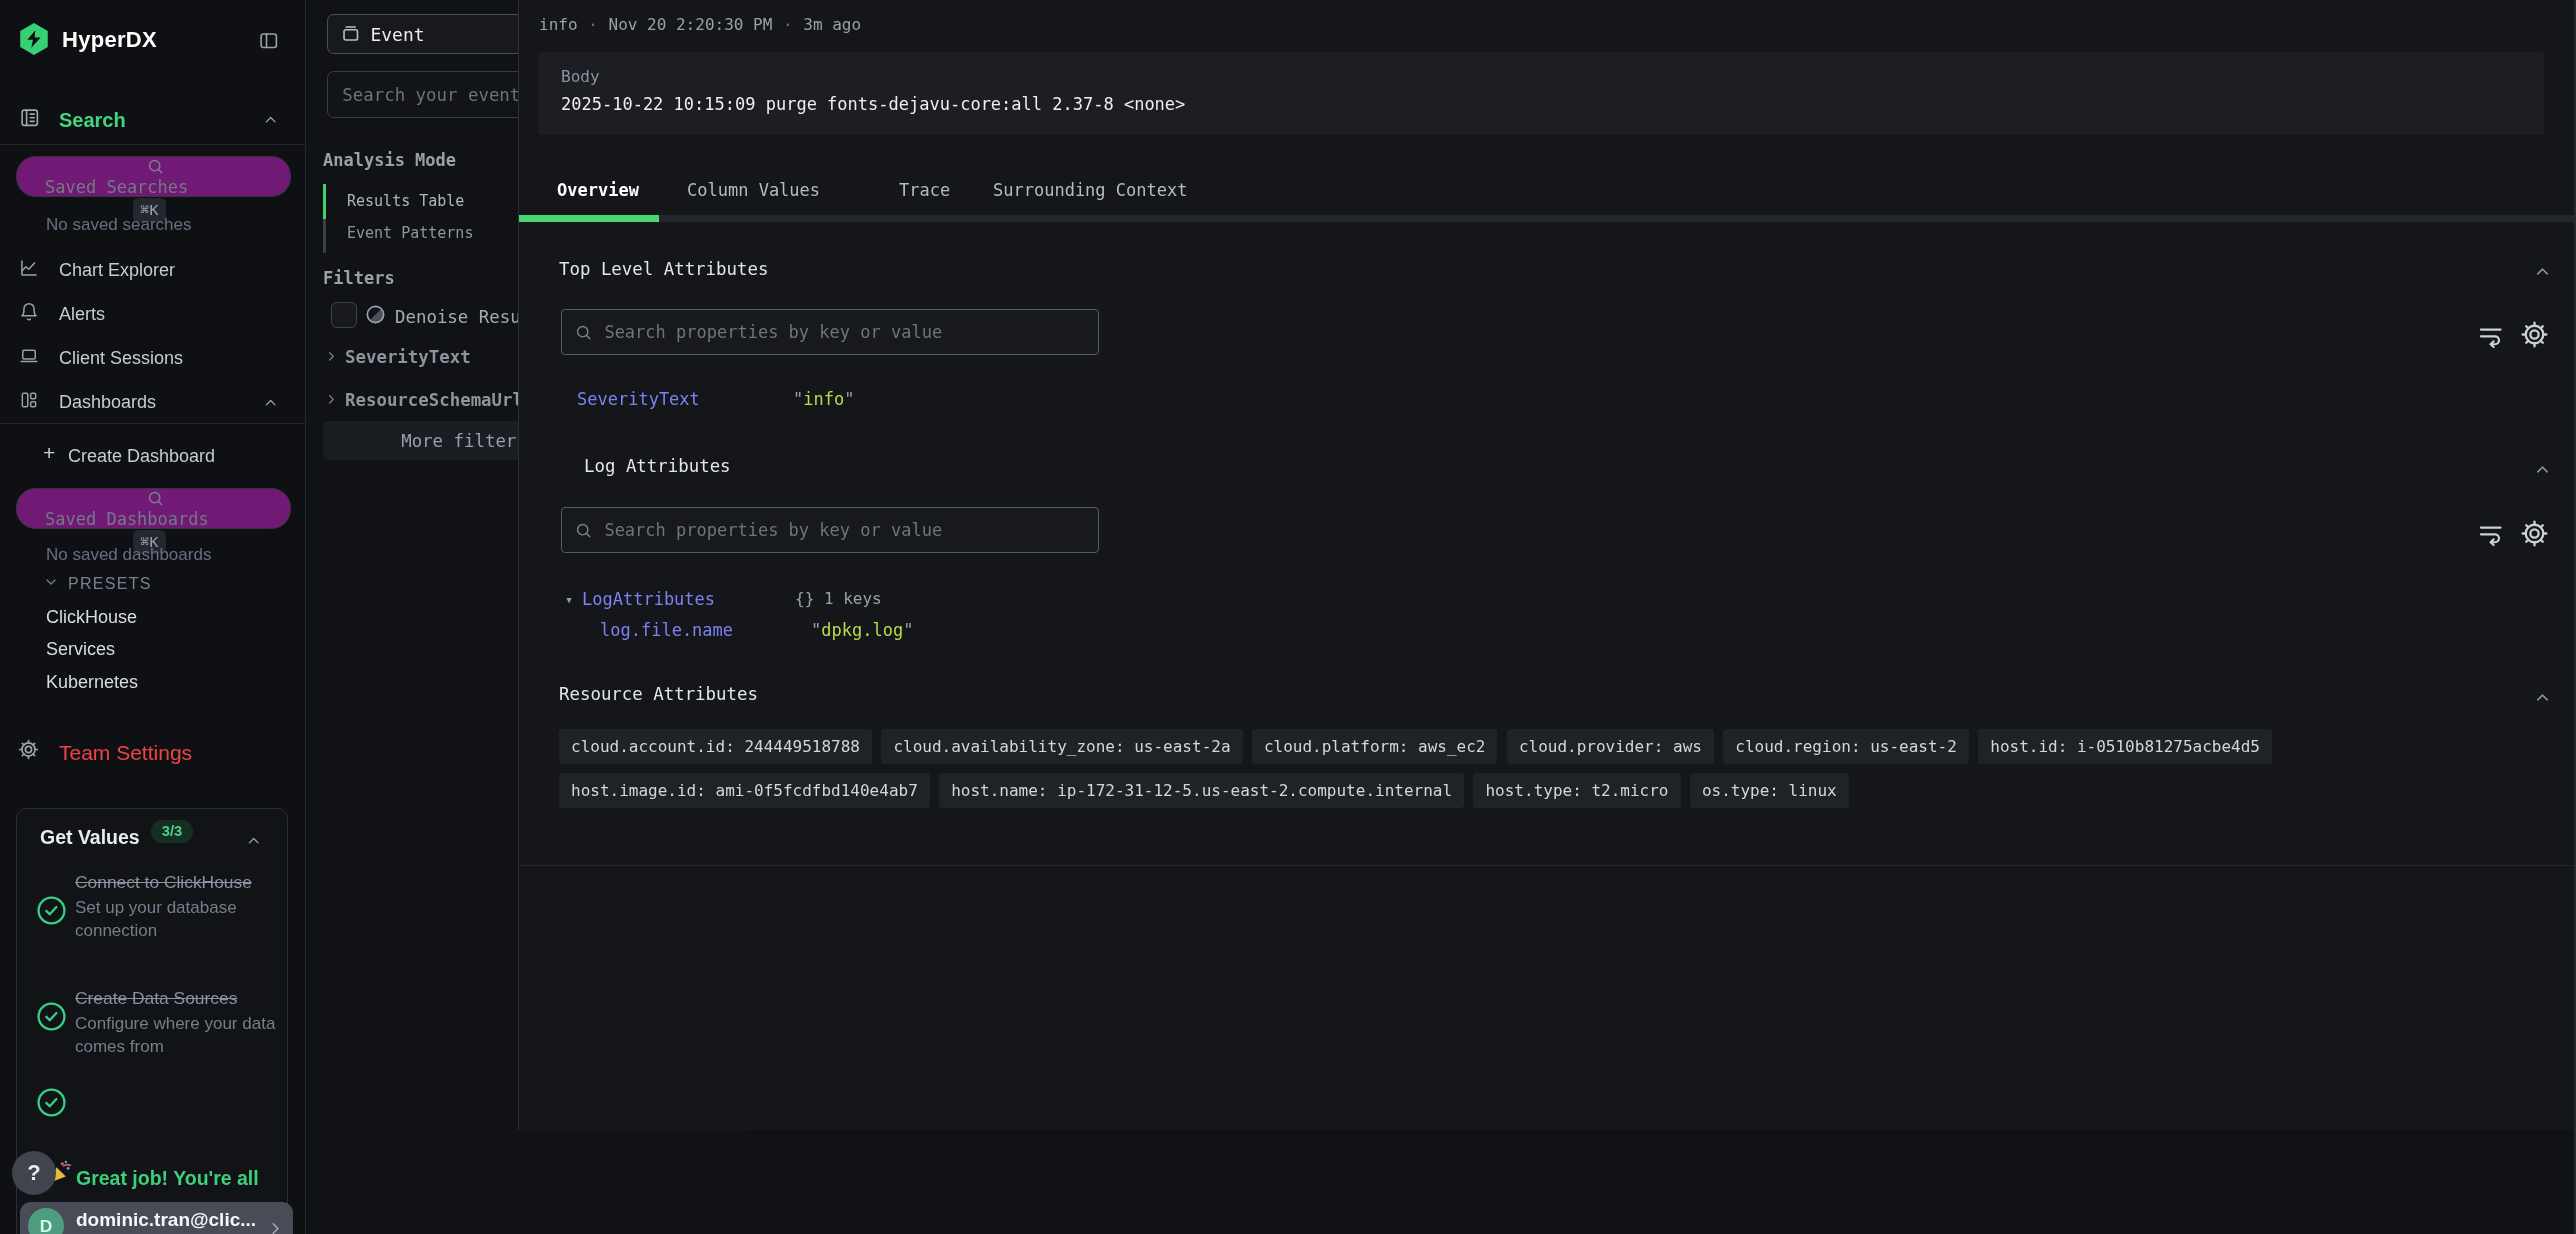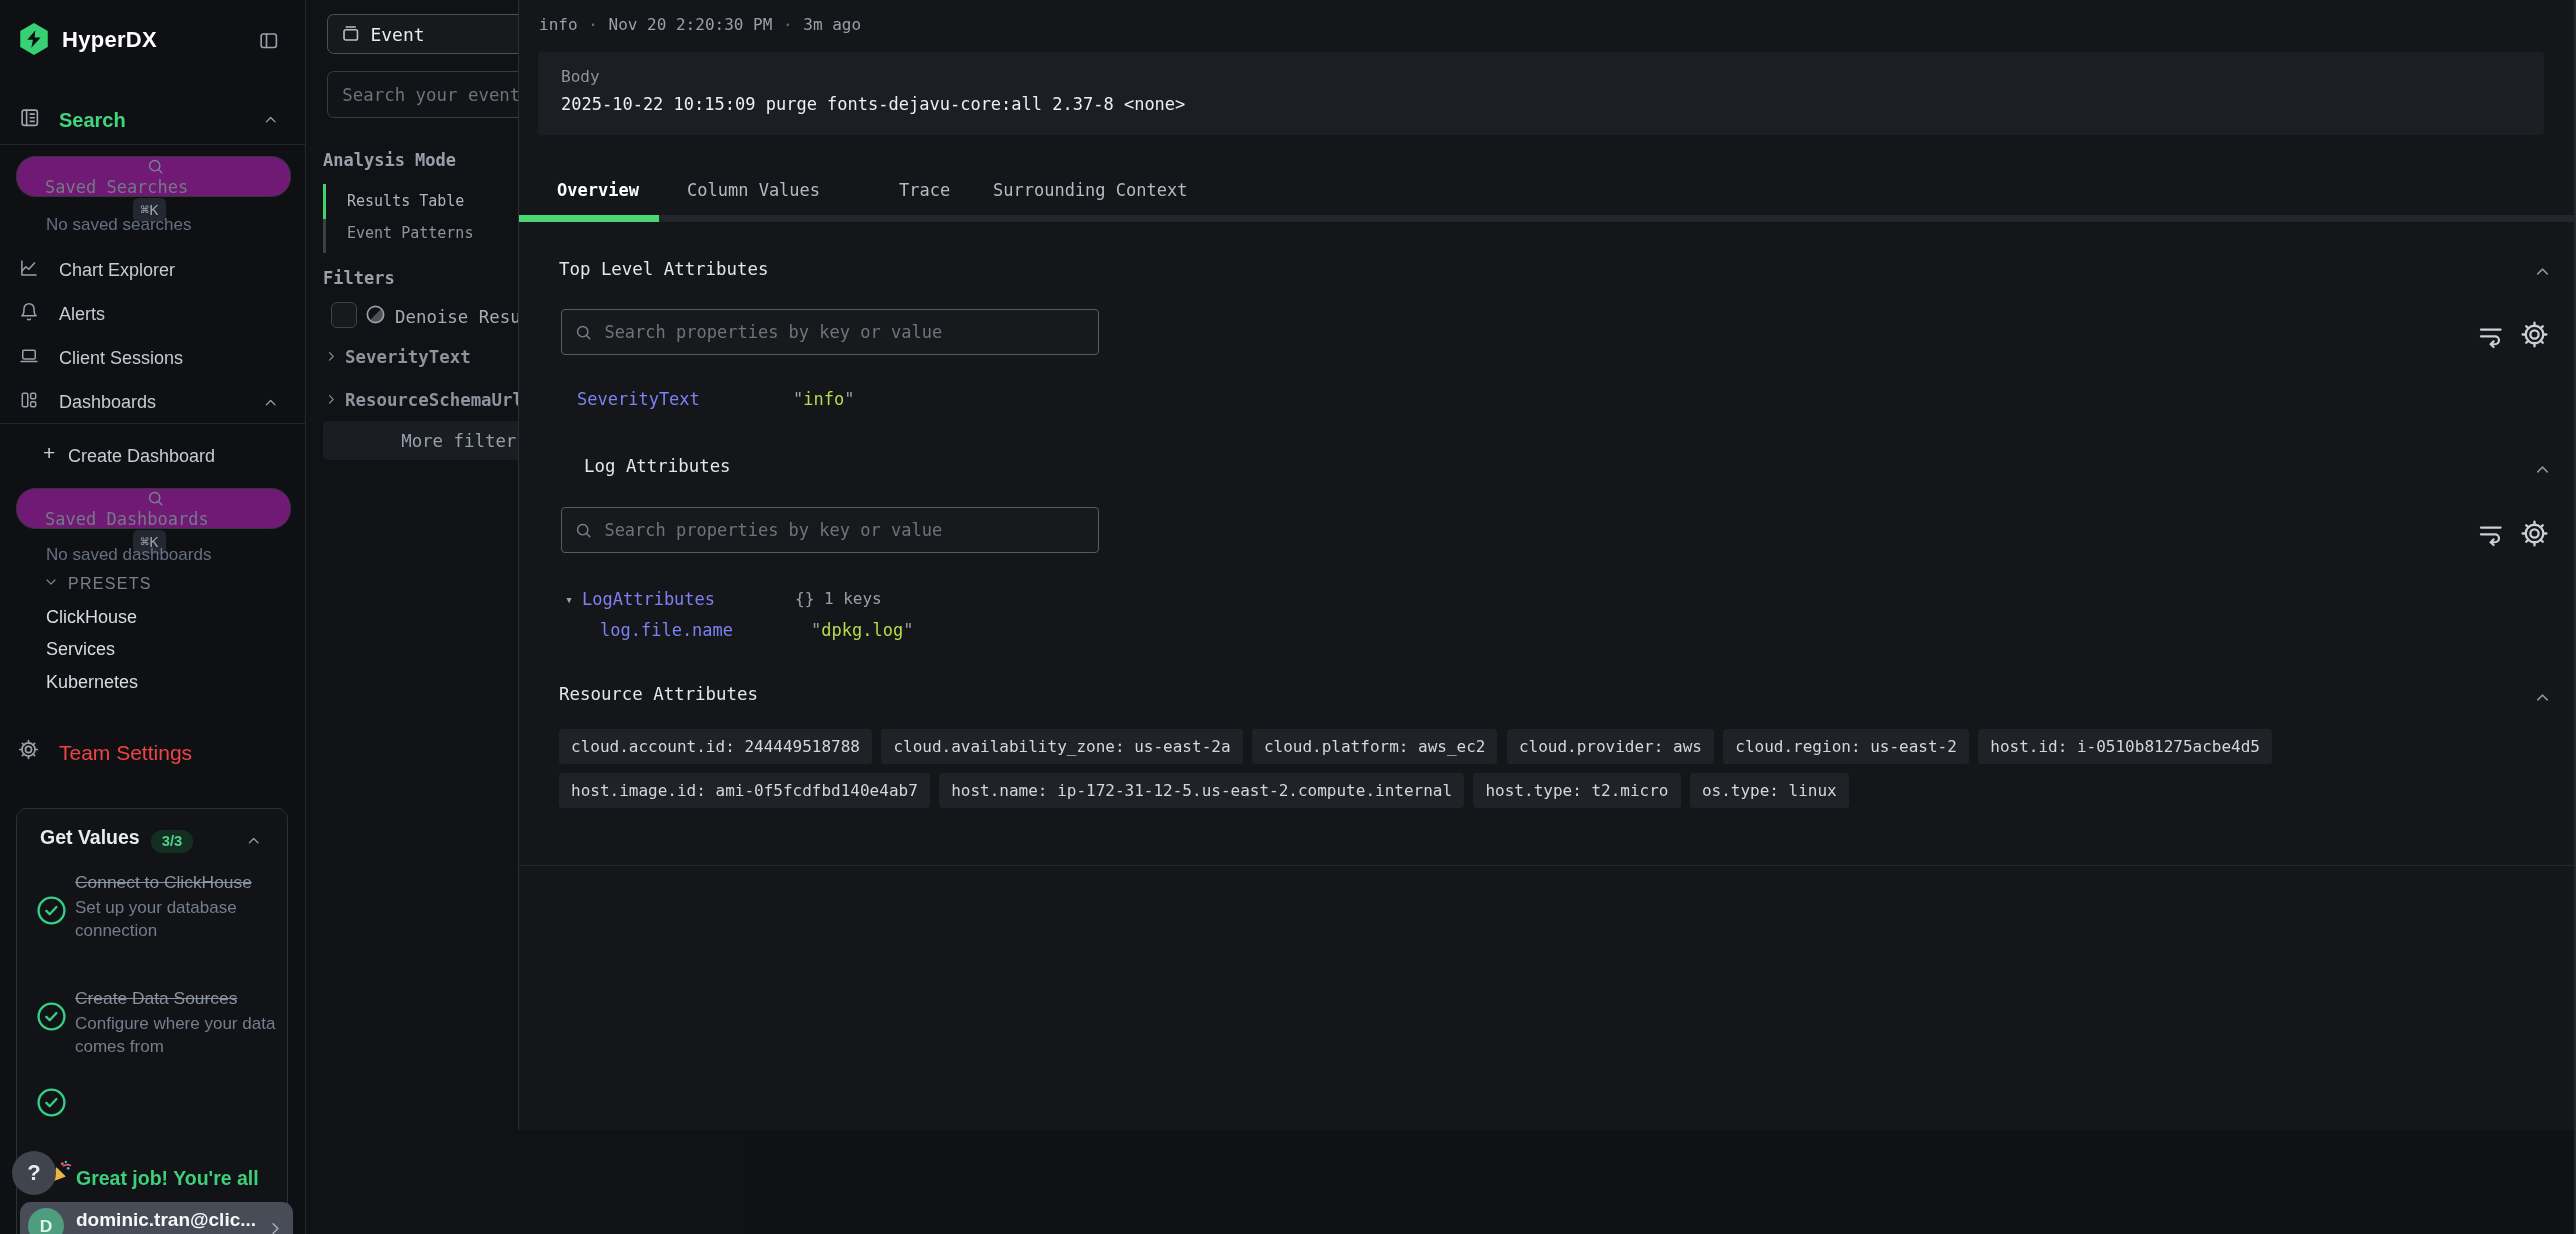--- a/index.html
+++ b/index.html
@@ -196,21 +196,21 @@
       <svg viewBox="0 0 24 24" width="23" height="23">
           <circle cx="12" cy="12" r="3.2"></circle>
           <path d="M12 2.8v2.4M12 18.8v2.4M2.8 12h2.4M18.8 12h2.4M5.6 5.6l1.7 1.7M16.7 16.7l1.7 1.7M18.4 5.6l-1.7 1.7M7.3 16.7l-1.7 1.7"></path>
           <circle cx="12" cy="12" r="6.8"></circle>
         </svg>
     </span>
     <span class="abs sans" style="left:59px;top:741px;font-size:21px;color:#ef4444;">Team Settings</span>
 
     <div class="gs-card">
       <span class="abs sans" style="left:23px;top:17.4px;font-size:19.5px;font-weight:bold;color:#e8ebef;">Get Values</span>
-      <span class="abs badge sans" style="left:134px;top:21px;">3/3</span>
+      <span class="abs badge sans" style="left:134px;top:11px;">3/3</span>
       <span class="abs icon-btn" style="left:228px;top:23px;">
         <svg viewBox="0 0 24 24" width="17.4" height="17.4">
             <path d="M6 15l6-6 6 6"></path>
           </svg>
       </span>
 
       <span class="abs check-circle" style="left:19px;top:86px;">
         <svg viewBox="0 0 24 24" width="31" height="31">
             <circle cx="12" cy="12" r="10"></circle>
             <path d="M8 12.3l2.6 2.6 5.2-5.6"></path>

